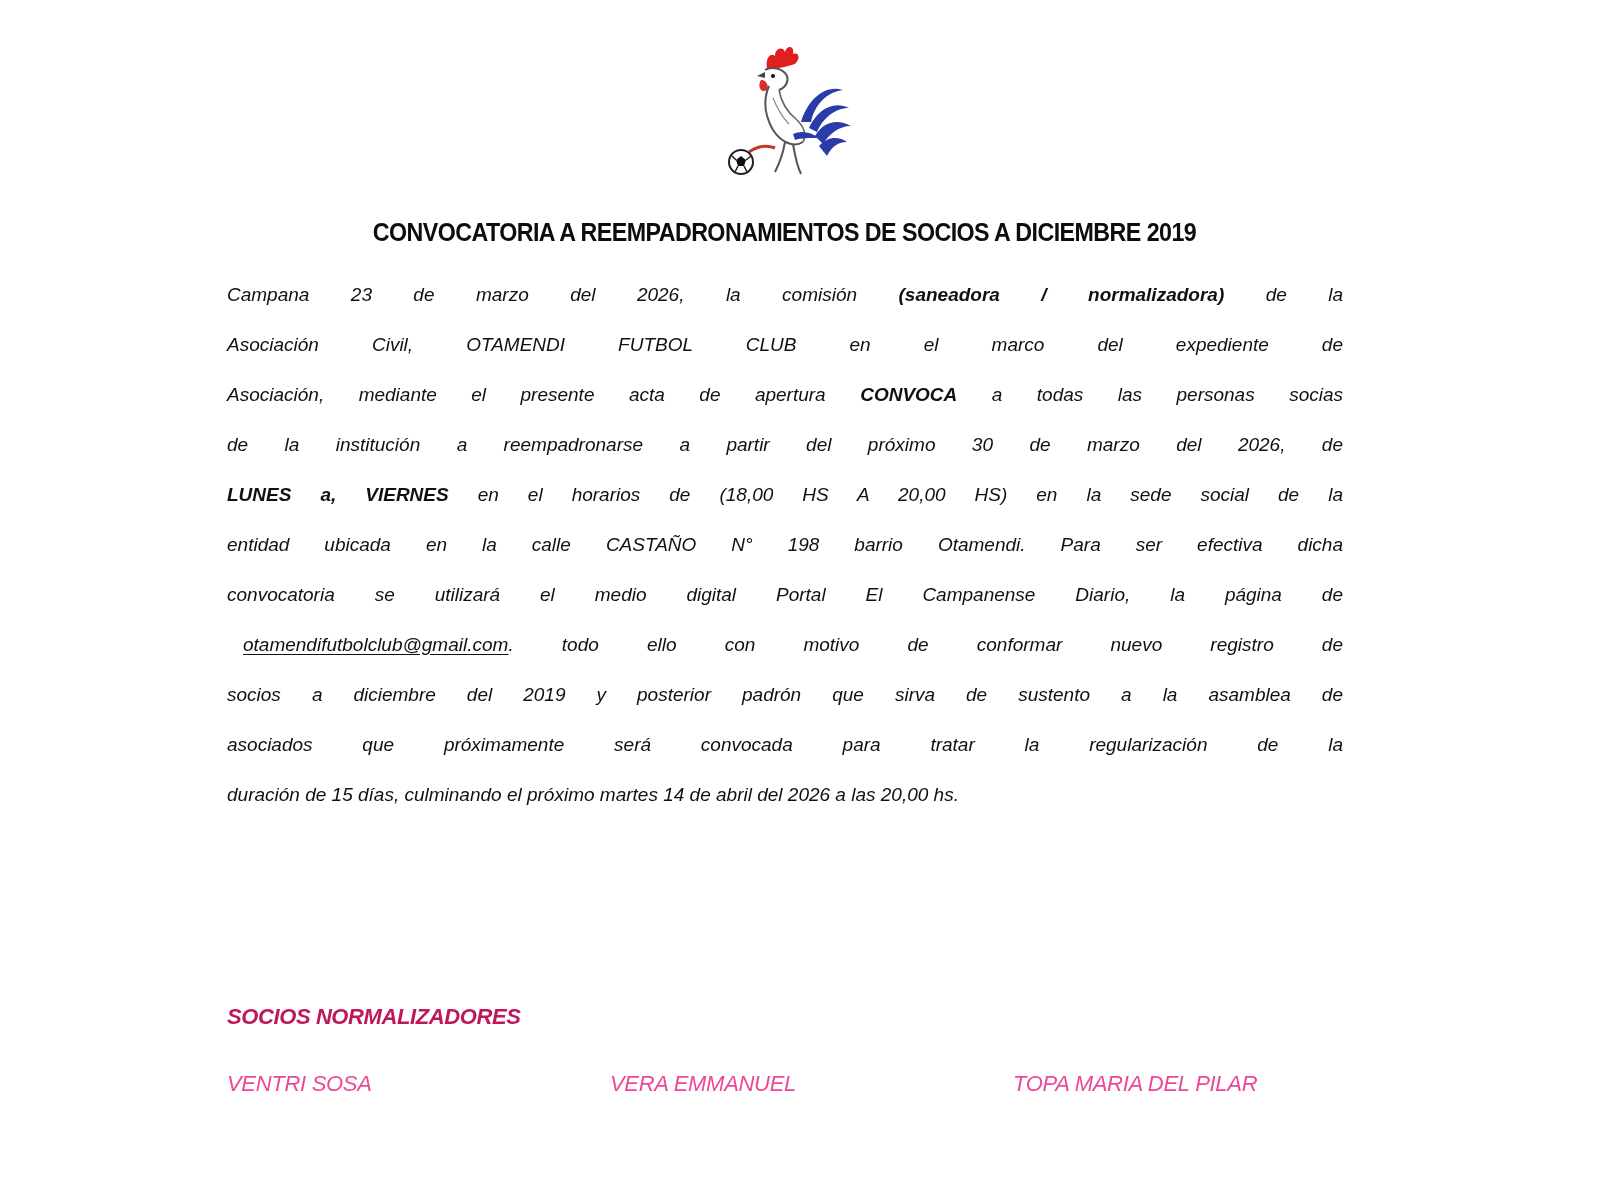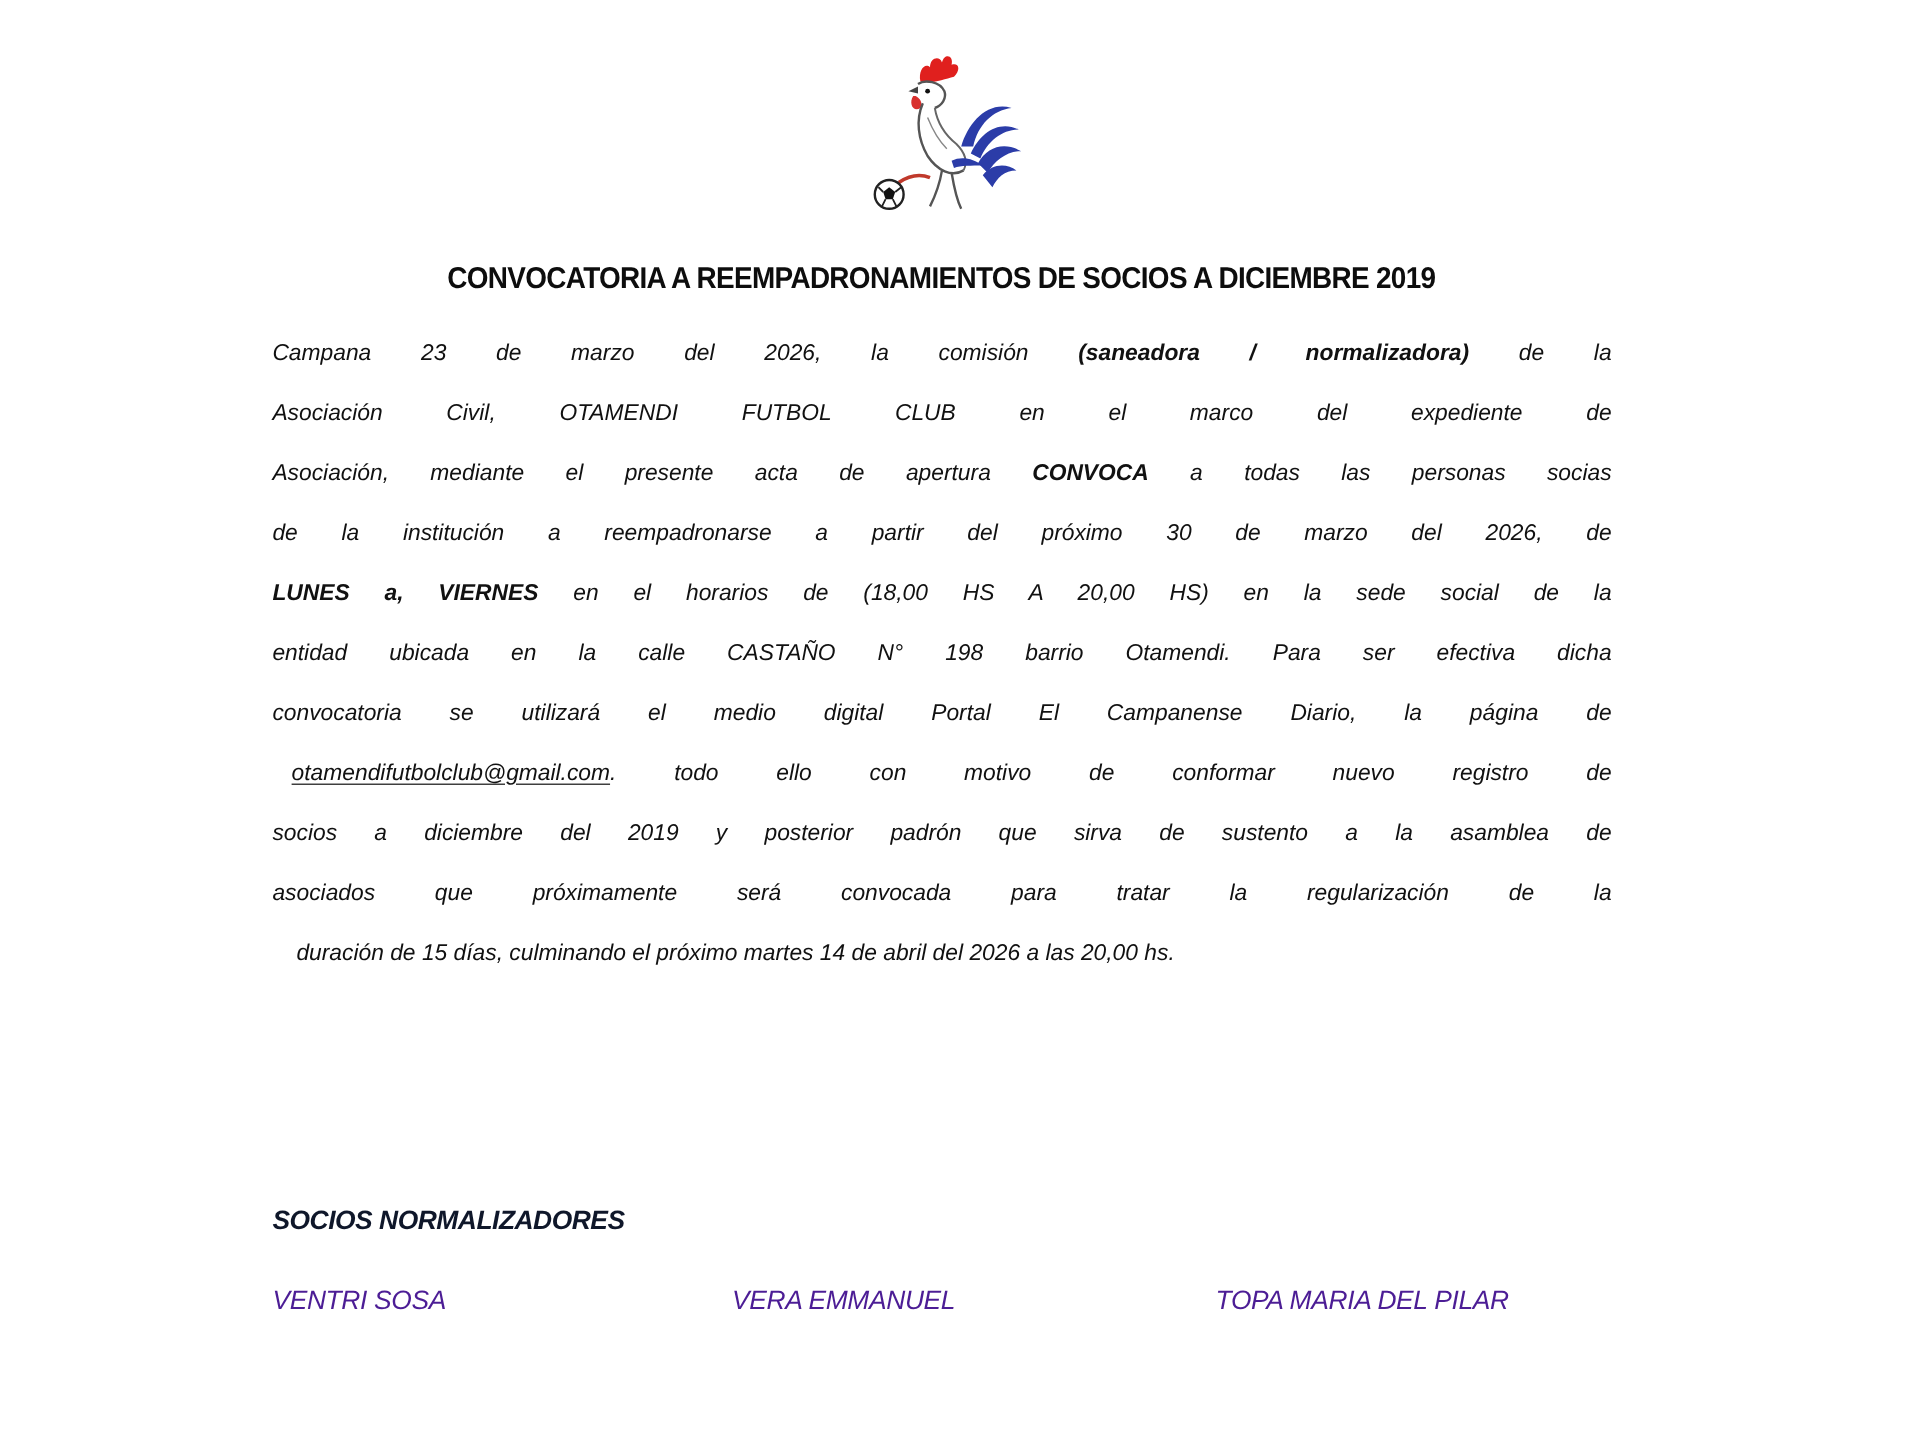--- a/index.html
+++ b/index.html
@@ -48,43 +48,42 @@
     .line {
       height: 50px;
       line-height: 40px;
       white-space: nowrap;
       text-align: justify;
       text-align-last: justify;
     }
     .line.last {
       text-align: right;
       text-align-last: left;
-      margin-left: 20px;
     }
     .line .b { font-weight: bold; }
     .line .u { text-decoration: underline; text-underline-offset: 3px; }
     .signers-title {
       position: absolute;
       left: 227px;
       top: 1004px;
       font-family: "Liberation Sans", sans-serif;
       font-style: italic;
       font-weight: bold;
       font-size: 22px;
       letter-spacing: -0.4px;
-      color: #0f172a;
+      color: #be185d;
     }
     .signer {
       position: absolute;
       top: 1071px;
       font-family: "Liberation Sans", sans-serif;
       font-style: italic;
       font-size: 22px;
       letter-spacing: -0.3px;
-      color: #4c1d95;
+      color: #ec4899;
     }
     .signer.s0 { left: 227px; }
     .signer.s1 { left: 610px; }
     .signer.s2 { left: 1013px; }
   </style>
 </head>
 <body>
 
 <div class="logo">
   <svg width="150" height="150" viewBox="0 0 150 150">

